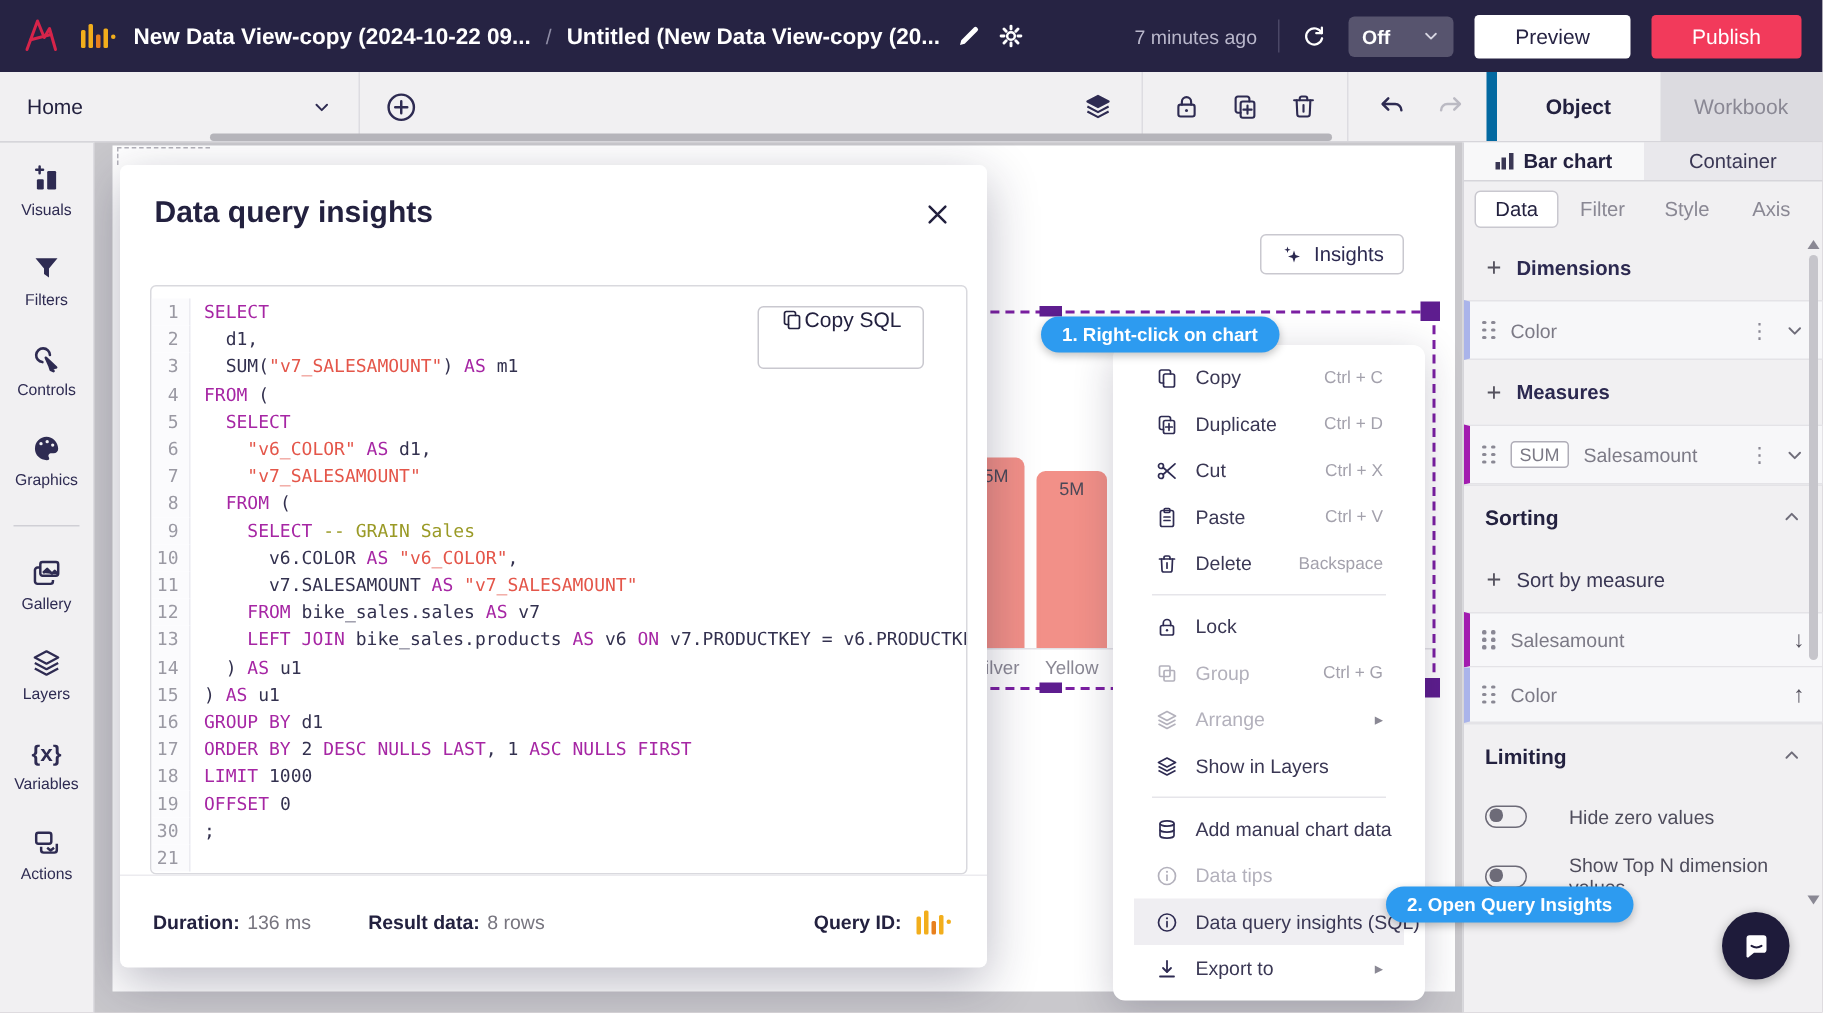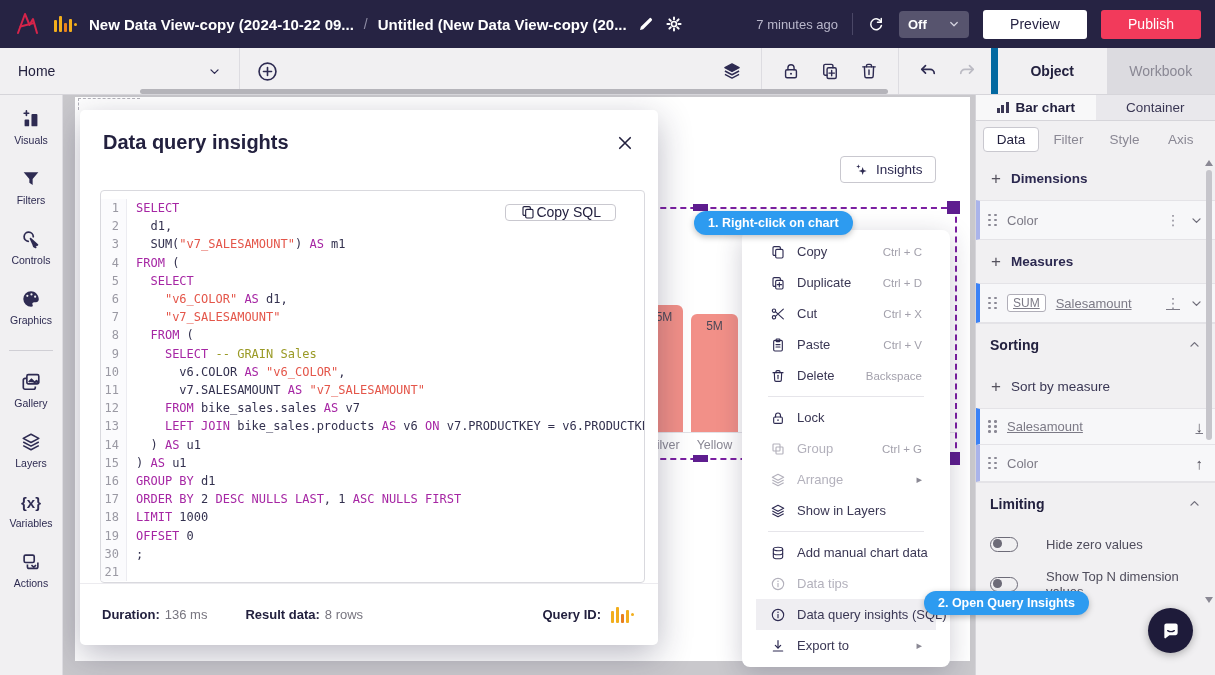--- a/index.html
+++ b/index.html
@@ -79,21 +79,21 @@
   .modal-close { width:18px; height:18px; color:#23213f; cursor:pointer; }
   .codebox { position:absolute; left:20px; top:80px; width:545px; height:393px; border:1px solid #d9d9de; border-radius:4px; overflow:hidden; background:#fff; }
   .code-scroll { padding:8px 0 0 0; }
   .code-line { display:flex; font-family:"DejaVu Sans Mono", monospace; font-size:12px; line-height:18.2px; }
   .ln { flex:0 0 26px; text-align:right; padding-right:7px; color:#9a99a3; background:#fbfbfd; border-right:1px solid #ececf1; user-select:none; }
   .lc { white-space:pre; padding-left:9px; color:#33314f; }
   .tok-k { color:#a626a4; }
   .tok-s { color:#e4564a; }
   .tok-c { color:#9a9a26; }
   .tok-t { color:#33314f; }
-  .copy-sql { position:absolute; top:13px; right:28px; height:17px; padding:0 14px; background:#fff; border:1px solid #c9c8cf; border-radius:4px; display:flex; align-items:flex-end; gap:0; font-size:14px; color:#23213f; cursor:pointer; z-index:2; }
+  .copy-sql { position:absolute; top:13px; right:28px; height:42px; padding:0 14px; background:#fff; border:1px solid #c9c8cf; border-radius:4px; display:flex; align-items:flex-start; gap:0; font-size:14px; color:#23213f; cursor:pointer; z-index:2; }
   .copy-sql svg { width:16px; height:16px; color:#23213f; }
   .modal-foot { position:absolute; left:0; bottom:0; width:100%; height:62px; border-top:1px solid #ecebef; display:flex; align-items:center; padding:0 22px; gap:38px; }
   .mf-group { font-size:13px; color:#77757f; }
   .mf-group b { color:#23213f; margin-right:5px; }
   .mf-right { margin-left:auto; display:flex; align-items:center; gap:8px; font-size:13px; }
   .mf-right b { color:#23213f; }
 
   
   .ctx-menu { position:absolute; left:679px; top:135px; width:208px; background:#fff; border-radius:8px; box-shadow:0 6px 26px rgba(30,28,60,.22); padding:6px 14px; z-index:30; }
   .menu-item { height:31px; display:flex; align-items:center; gap:11px; padding:0 14px; font-size:13px; color:#3a3754; cursor:pointer; }
@@ -117,21 +117,21 @@
   .mini-bars i:nth-child(1){height:5px}.mini-bars i:nth-child(2){height:8px}.mini-bars i:nth-child(3){height:11px}
   .sub-tabs { height:36px; display:flex; align-items:center; padding:0 7px; gap:2px; }
   .stab { flex:1; text-align:center; font-size:13.5px; color:#8a8894; padding:4px 0; cursor:pointer; }
   .stab.active { background:#fff; border:1px solid #c9c8cf; border-radius:4px; color:#23213f; font-weight:normal; }
   .addrow { height:43px; display:flex; align-items:center; gap:10px; padding:0 15px; color:#2c2950; cursor:pointer; }
   .addrow .plus { font-size:17px; font-weight:normal; color:#55525e; }
   .addrow span.lbl { font-weight:bold; font-size:13.5px; }
   .addrow.plain span.lbl { font-weight:normal; color:#3a3754; }
   .prow { height:40px; background:#f7f7f9; border-top:1px solid #e4e3e7; border-bottom:1px solid #e4e3e7; display:flex; align-items:center; gap:10px; padding:0 12px 0 8px; color:#7c7a86; }
   .prow.accent-blue { border-left:4px solid #aab4ea; }
-  .prow.accent-green { border-left:4px solid #3b82f6;text-decoration:underline; }
+  .prow.accent-green { border-left:4px solid #a21caf; }
   .drag-dots { display:grid; grid-template-columns:3px 3px; grid-auto-rows:3px; gap:2px 3px; cursor:grab; }
   .drag-dots i { width:2.5px; height:2.5px; background:#8a8894; border-radius:50%; }
   .kebab { margin-left:auto; color:#8a8894; font-size:14px; cursor:pointer; letter-spacing:0; }
   .chev { width:13px; height:13px; color:#6f6d7a; cursor:pointer; }
   .sumbadge { border:1px solid #b0aeb8; border-radius:3px; padding:1px 5px; font-size:12px; background:#fff; color:#7c7a86; }
   .sechdr { height:42px; display:flex; align-items:center; justify-content:space-between; padding:0 14px; color:#23213f; font-weight:bold; font-size:14px; border-top:1px solid #e4e3e7; cursor:pointer; }
   .sortarrow { margin-left:auto; font-size:15px; color:#55525e; }
   .toggle-row { height:40px; display:flex; align-items:center; gap:28px; padding:0 14px; color:#4f4d5c; font-size:13px; }
   .tswitch { width:28px; height:15px; border:1.6px solid #6d6b78; border-radius:9px; position:relative; flex:0 0 auto; cursor:pointer; }
   .tswitch i { position:absolute; left:2px; top:1.6px; width:8.5px; height:8.5px; background:#6d6b78; border-radius:50%; }

